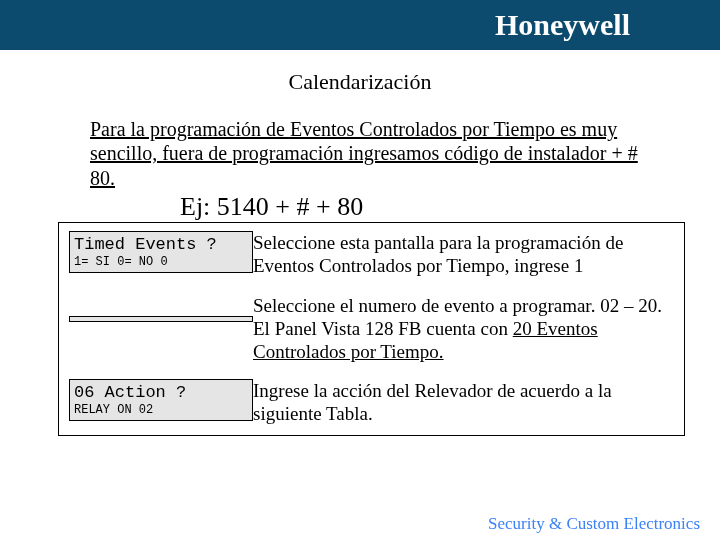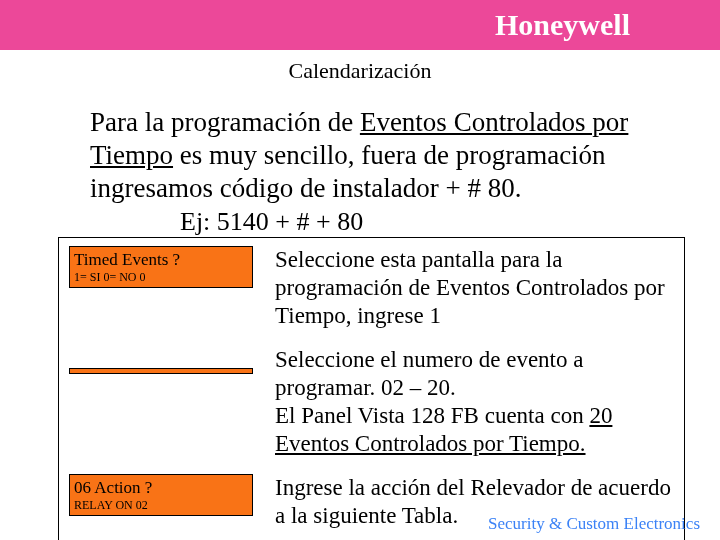--- a/index.html
+++ b/index.html
@@ -6,36 +6,37 @@
   body {
     width: 720px;
     height: 540px;
     font-family: "Times New Roman", Times, serif;
     background: #fff;
     color: #000;
     overflow: hidden;
     position: relative;
   }
   .header {
-    background: #ec4899;
+    background: #0c4a6e;
     color: #fff;
     font-size: 30px;
     font-weight: bold;
     padding: 8px 90px 8px 0;
     text-align: right;
   }
   .title {
     text-align: center;
     font-size: 22px;
-    margin-top: 8px;
+    margin-top: 19px;
   }
   .intro {
-    font-size: 27px;
+    font-size: 20px;
     line-height: 1.22;
     margin: 22px 60px 0 90px;
+    text-decoration: underline;
   }
   .intro .ul { text-decoration: underline; }
   .example {
     margin-left: 180px;
     font-size: 26px;
     margin-top: 2px;
   }
   .box {
     border: 1px solid #000;
     margin: 0 35px 0 58px;
@@ -44,32 +45,31 @@
   .row {
     display: flex;
     align-items: flex-start;
     margin-bottom: 16px;
   }
   .row:last-child { margin-bottom: 4px; }
   .lcd {
     width: 184px;
     flex: 0 0 184px;
     border: 1px solid #000;
-    background: #f97316;
-    font-family: Liberation Serif, serif;
+    background: #e5e5e5;
+    font-family: Liberation Mono, monospace;
     font-size: 17px;
     line-height: 1.25;
     padding: 2px 4px;
   }
   .lcd .l2 { font-size: 12px; }
   .desc {
     flex: 1;
-    font-size: 23px;
+    font-size: 19px;
     line-height: 1.22;
-    padding-left: 22px;
   }
   .desc .ul { text-decoration: underline; }
   .row.offset .lcd { margin-top: 22px; }
   .footer {
     position: absolute;
     right: 20px;
     bottom: 6px;
     color: #3b82f6;
     font-size: 17px;
   }

